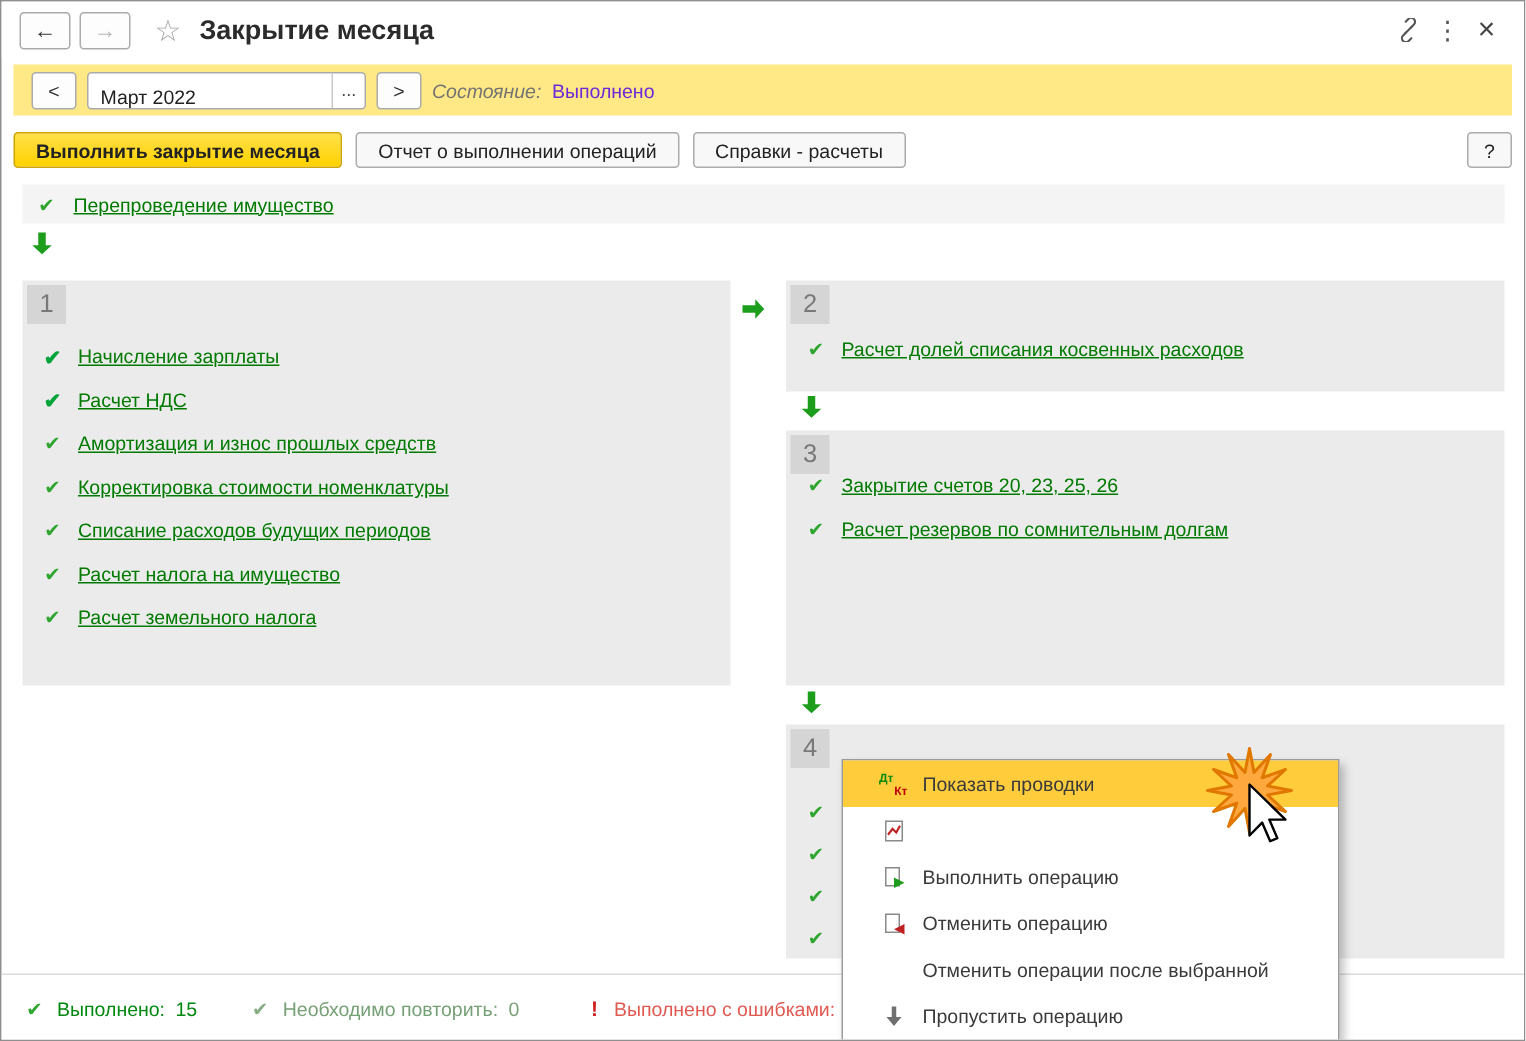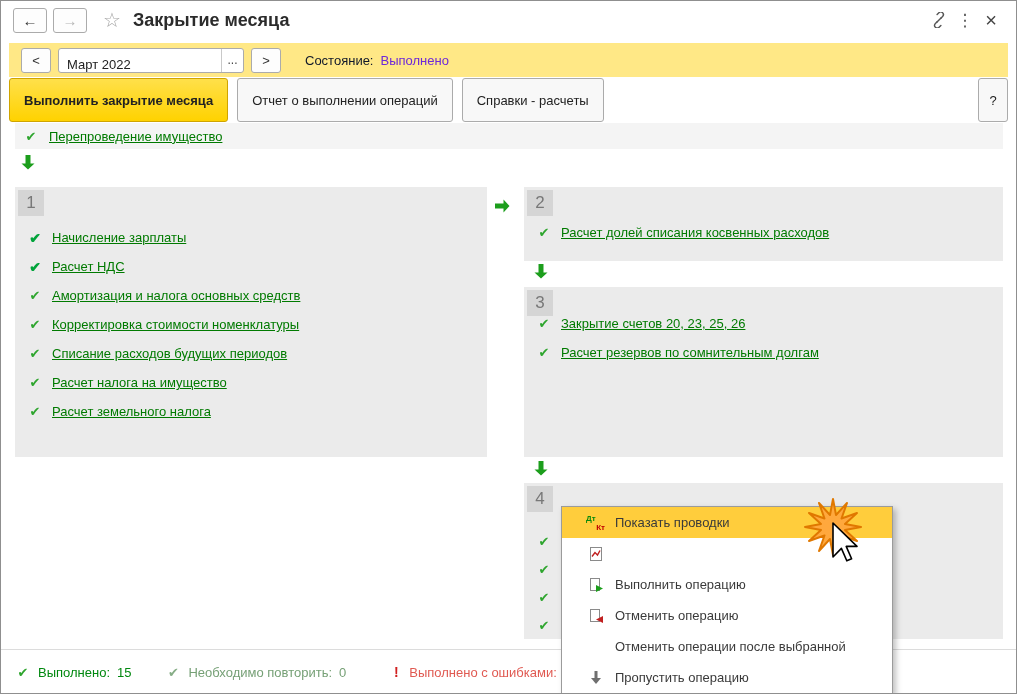--- a/index.html
+++ b/index.html
@@ -16,26 +16,26 @@
   .tb-ico { width:26px; height:24px; display:flex; align-items:center; justify-content:center; cursor:pointer; color:#555; }
   .more { font-size:17px; color:#555; }
   .close { font-size:20px; color:#444; }
 
   
   .period-bar { position:absolute; left:8px; right:8px; top:42px; height:34px; background:#ffe886; display:flex; align-items:center; padding:0 12px; }
   .mini-btn { width:30px; height:25px; border:1px solid #ababab; border-radius:3px; background:#fdfdfd; display:flex; align-items:center; justify-content:center; font-size:13px; color:#333; cursor:pointer; }
   .date-field { width:186px; height:25px; background:#fff; border:1px solid #ababab; border-radius:3px; margin:0 7px; display:flex; align-items:flex-end; cursor:text; }
   .date-text { flex:1; padding-left:8px; font-size:13px; color:#222; }
   .date-ellipsis { width:22px; height:23px; border-left:1px solid #c9c9c9; display:flex; align-items:center; justify-content:center; font-size:12px; color:#444; cursor:pointer; }
-  .state-label { margin-left:24px; font-size:13px; color:#0f172a; }
+  .state-label { margin-left:7px; font-size:13px; color:#737373;font-style:italic; }
   .state-value { margin-left:7px; font-size:13px; font-weight:normal; color:#6d28d9; }
 
   
   .toolbar { position:absolute; left:8px; right:8px; top:84px; height:30px; display:flex; gap:9px; align-items:center; }
-  .btn { height:44px; padding:0 14px; border:1px solid #ababab; border-radius:3px; background:#f8f8f8; font-size:13px; color:#222; cursor:pointer; font-family:"Liberation Sans", sans-serif; }
+  .btn { height:24px; padding:0 14px; border:1px solid #ababab; border-radius:3px; background:#f8f8f8; font-size:13px; color:#222; cursor:pointer; font-family:"Liberation Sans", sans-serif; }
   .btn.primary { background:linear-gradient(#ffe04a,#ffd200); border-color:#cfa400; font-weight:bold; }
   .btn.help { margin-left:auto; width:30px; padding:0; }
 
   
   .strip { position:absolute; left:14px; width:988px; top:122px; height:26px; background:#f4f4f4; display:flex; align-items:center; padding:0 8px; gap:10px; }
 
   .check { width:16px; text-align:center; color:#2ea52e; font-size:13px; line-height:1; }
   .check.strong { color:#00a33a; font-size:14px; font-weight:bold; }
   .glink { color:#007a00; text-decoration:underline; font-size:13px; cursor:pointer; white-space:nowrap; }
 
@@ -136,21 +136,21 @@
     <div class="op-row">
       <span class="check strong">✔</span>
       <a class="glink">Начисление зарплаты</a>
     </div>
     <div class="op-row">
       <span class="check strong">✔</span>
       <a class="glink">Расчет НДС</a>
     </div>
     <div class="op-row">
       <span class="check">✔</span>
-      <a class="glink">Амортизация и налога основных средств</a>
+      <a class="glink">Амортизация и износ прошлых средств</a>
     </div>
     <div class="op-row">
       <span class="check">✔</span>
       <a class="glink">Корректировка стоимости номенклатуры</a>
     </div>
     <div class="op-row">
       <span class="check">✔</span>
       <a class="glink">Списание расходов будущих периодов</a>
     </div>
     <div class="op-row">

